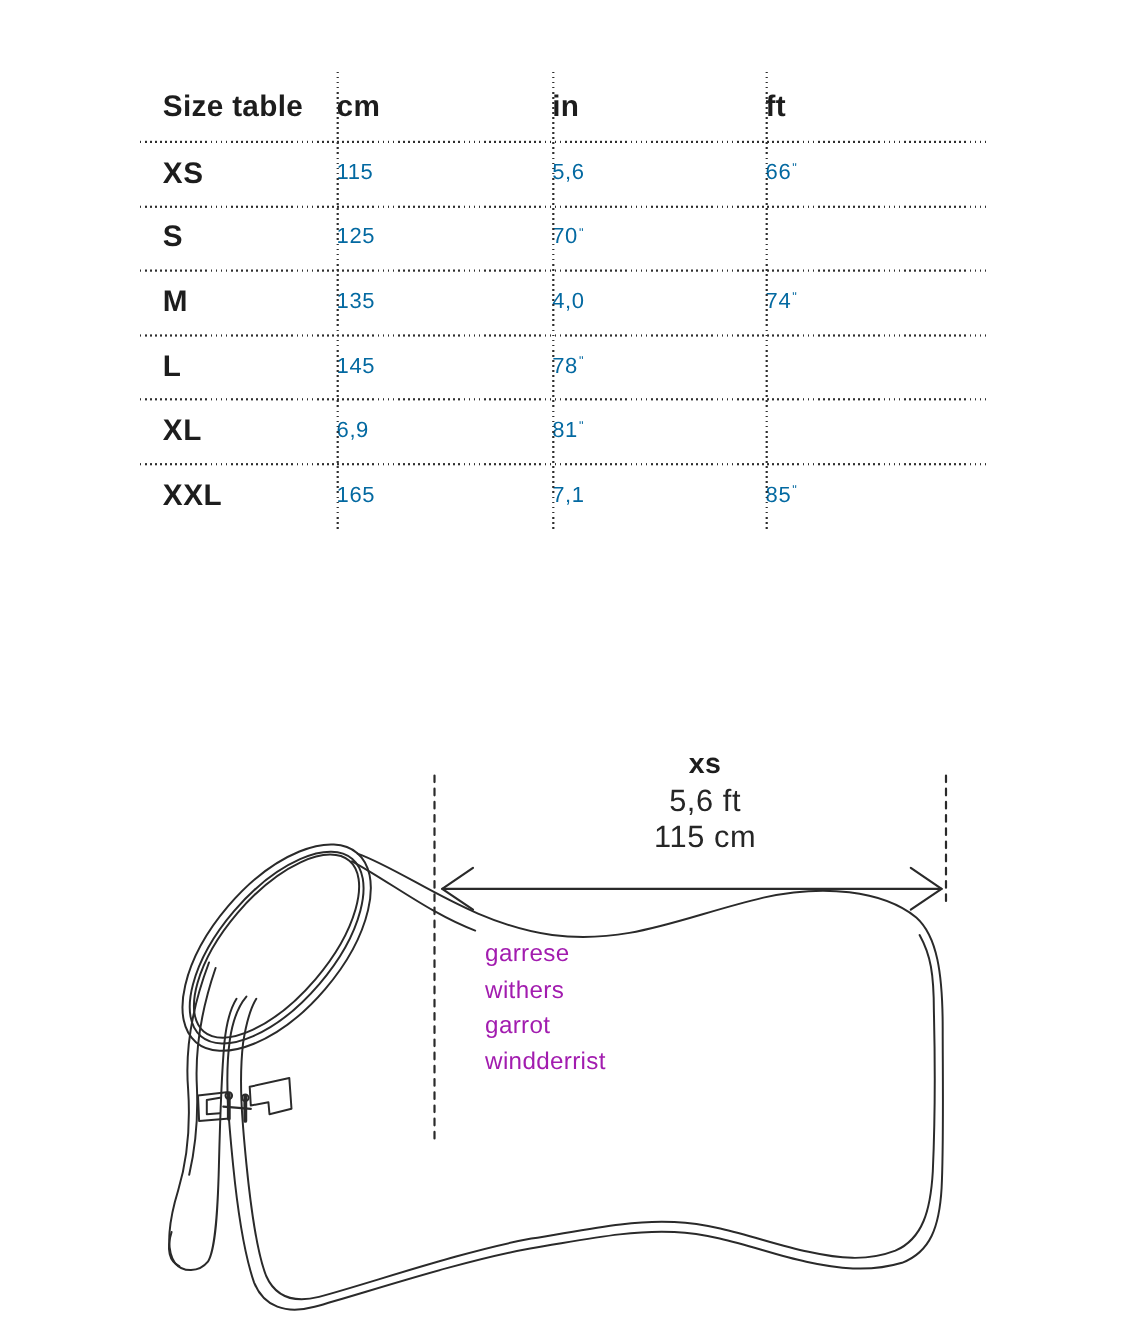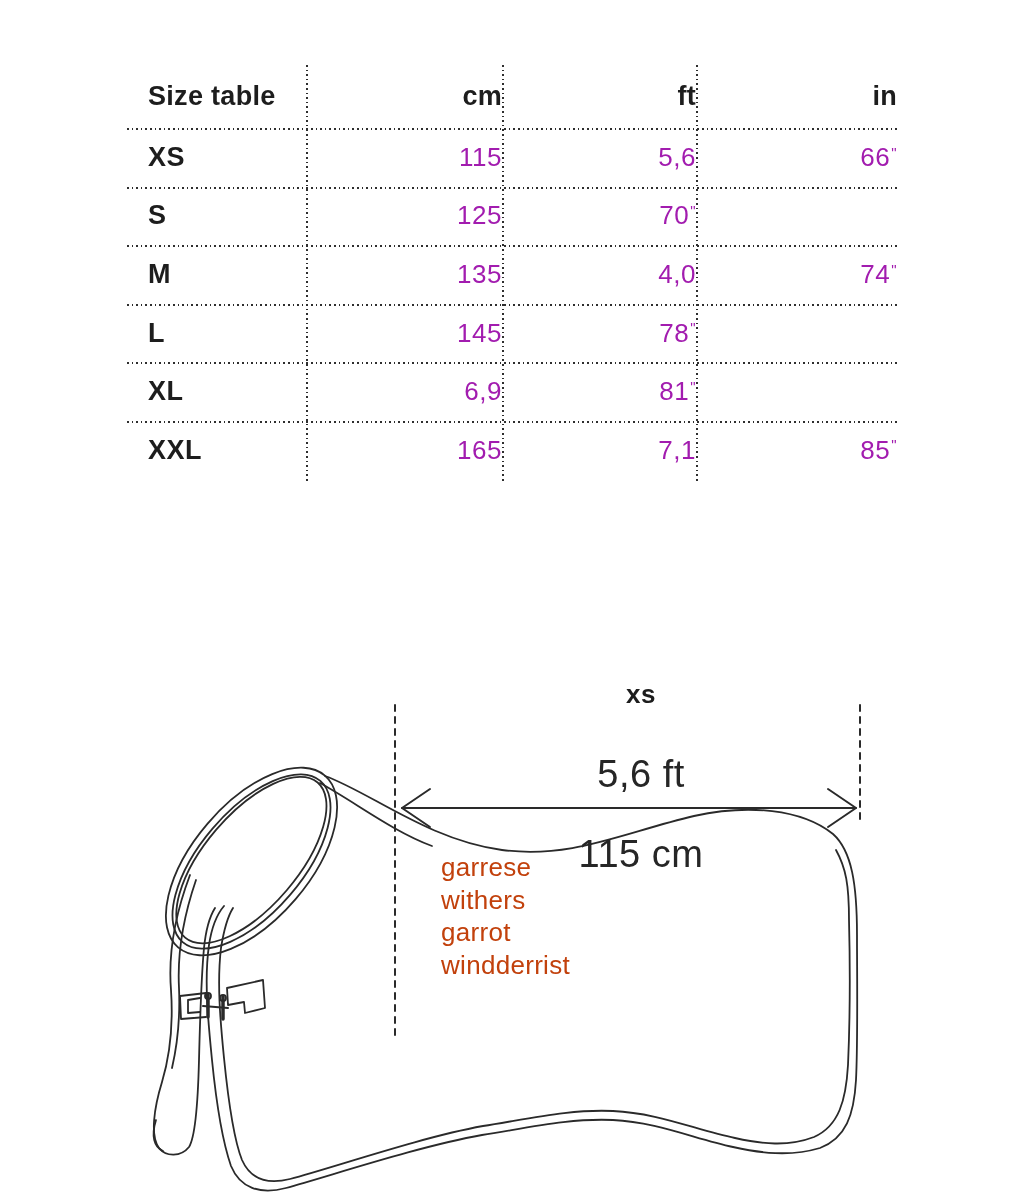--- a/index.html
+++ b/index.html
@@ -8,61 +8,61 @@
     font-family:"Liberation Sans","DejaVu Sans",sans-serif;
     color:#1d1d1d;overflow:hidden;
   }
 
   
   .size-table{position:absolute;left:127px;top:65px;width:770px;height:420px;}
   .trow{display:grid;grid-template-columns:179px 196px 194px 201px;align-items:center;height:58.6px;}
   .trow.thead{height:63px;}
   .td{white-space:nowrap;}
   .td-first{text-align:left;padding-left:21px;}
-  .td-c{text-align:right;}
+  .td-c{text-align:left;}
   .th{font-size:27px;font-weight:700;letter-spacing:.3px;}
   .th-first{font-size:27px;font-weight:600;letter-spacing:.3px;}
   .td-size{font-size:27px;font-weight:700;letter-spacing:.5px;}
-  .td-num{font-size:26px;font-weight:400;letter-spacing:.5px;color:#a21caf;}
+  .td-num{font-size:20px;font-weight:400;letter-spacing:.5px;color:#0369a1;}
   .inch-mark{font-size:.58em;vertical-align:.55em;margin-left:1px;}
 
   .hline{position:absolute;left:0;width:770px;height:2px;
     background:repeating-linear-gradient(90deg,#2e2e2e 0 1.6px,transparent 1.6px 4.6px);}
   .vline{position:absolute;top:0;height:418px;width:2px;
     background:repeating-linear-gradient(180deg,#2e2e2e 0 1.6px,transparent 1.6px 4.6px);}
   .h1{top:63px}.h2{top:121.6px}.h3{top:180.2px}.h4{top:238.8px}.h5{top:297.4px}.h6{top:356px}
   .v1{left:179px}.v2{left:375px}.v3{left:569px}
 
   
   .diagram-svg{position:absolute;left:0;top:0;width:1020px;height:1200px;}
   .dim-block{position:absolute;left:395px;top:678px;width:492px;text-align:center;line-height:33px;}
   .dim-size{font-size:26px;font-weight:700;letter-spacing:.5px;}
-  .dim-ft,.dim-cm{font-size:38px;font-weight:400;color:#262626;letter-spacing:.5px;margin-top:47px;}
+  .dim-ft,.dim-cm{font-size:28px;font-weight:400;color:#262626;letter-spacing:.5px;}
   .measure-labels{position:absolute;left:441px;top:851px;line-height:32.5px;}
-  .measure-label{font-size:26px;font-weight:400;color:#c2410c;letter-spacing:.3px;}
+  .measure-label{font-size:22px;font-weight:400;color:#a21caf;letter-spacing:.3px;}
 </style>
 </head>
 <body>
 
 <div class="size-table">
   <div class="vline v1"></div>
   <div class="vline v2"></div>
   <div class="vline v3"></div>
   <div class="hline h1"></div>
   <div class="hline h2"></div>
   <div class="hline h3"></div>
   <div class="hline h4"></div>
   <div class="hline h5"></div>
   <div class="hline h6"></div>
 
   <div class="trow thead">
     <div class="td td-first th-first">Size table</div>
     <div class="td td-c th">cm</div>
+    <div class="td td-c th">in</div>
     <div class="td td-c th">ft</div>
-    <div class="td td-c th">in</div>
   </div>
   <div id="table-body">
       <div class="trow">
         <div class="td td-first td-size">XS</div>
         <div class="td td-c td-num">115</div>
         <div class="td td-c td-num">5,6</div>
         <div class="td td-c td-num">66<span class="inch-mark">"</span></div>
       </div>
       <div class="trow">
         <div class="td td-first td-size">S</div>

